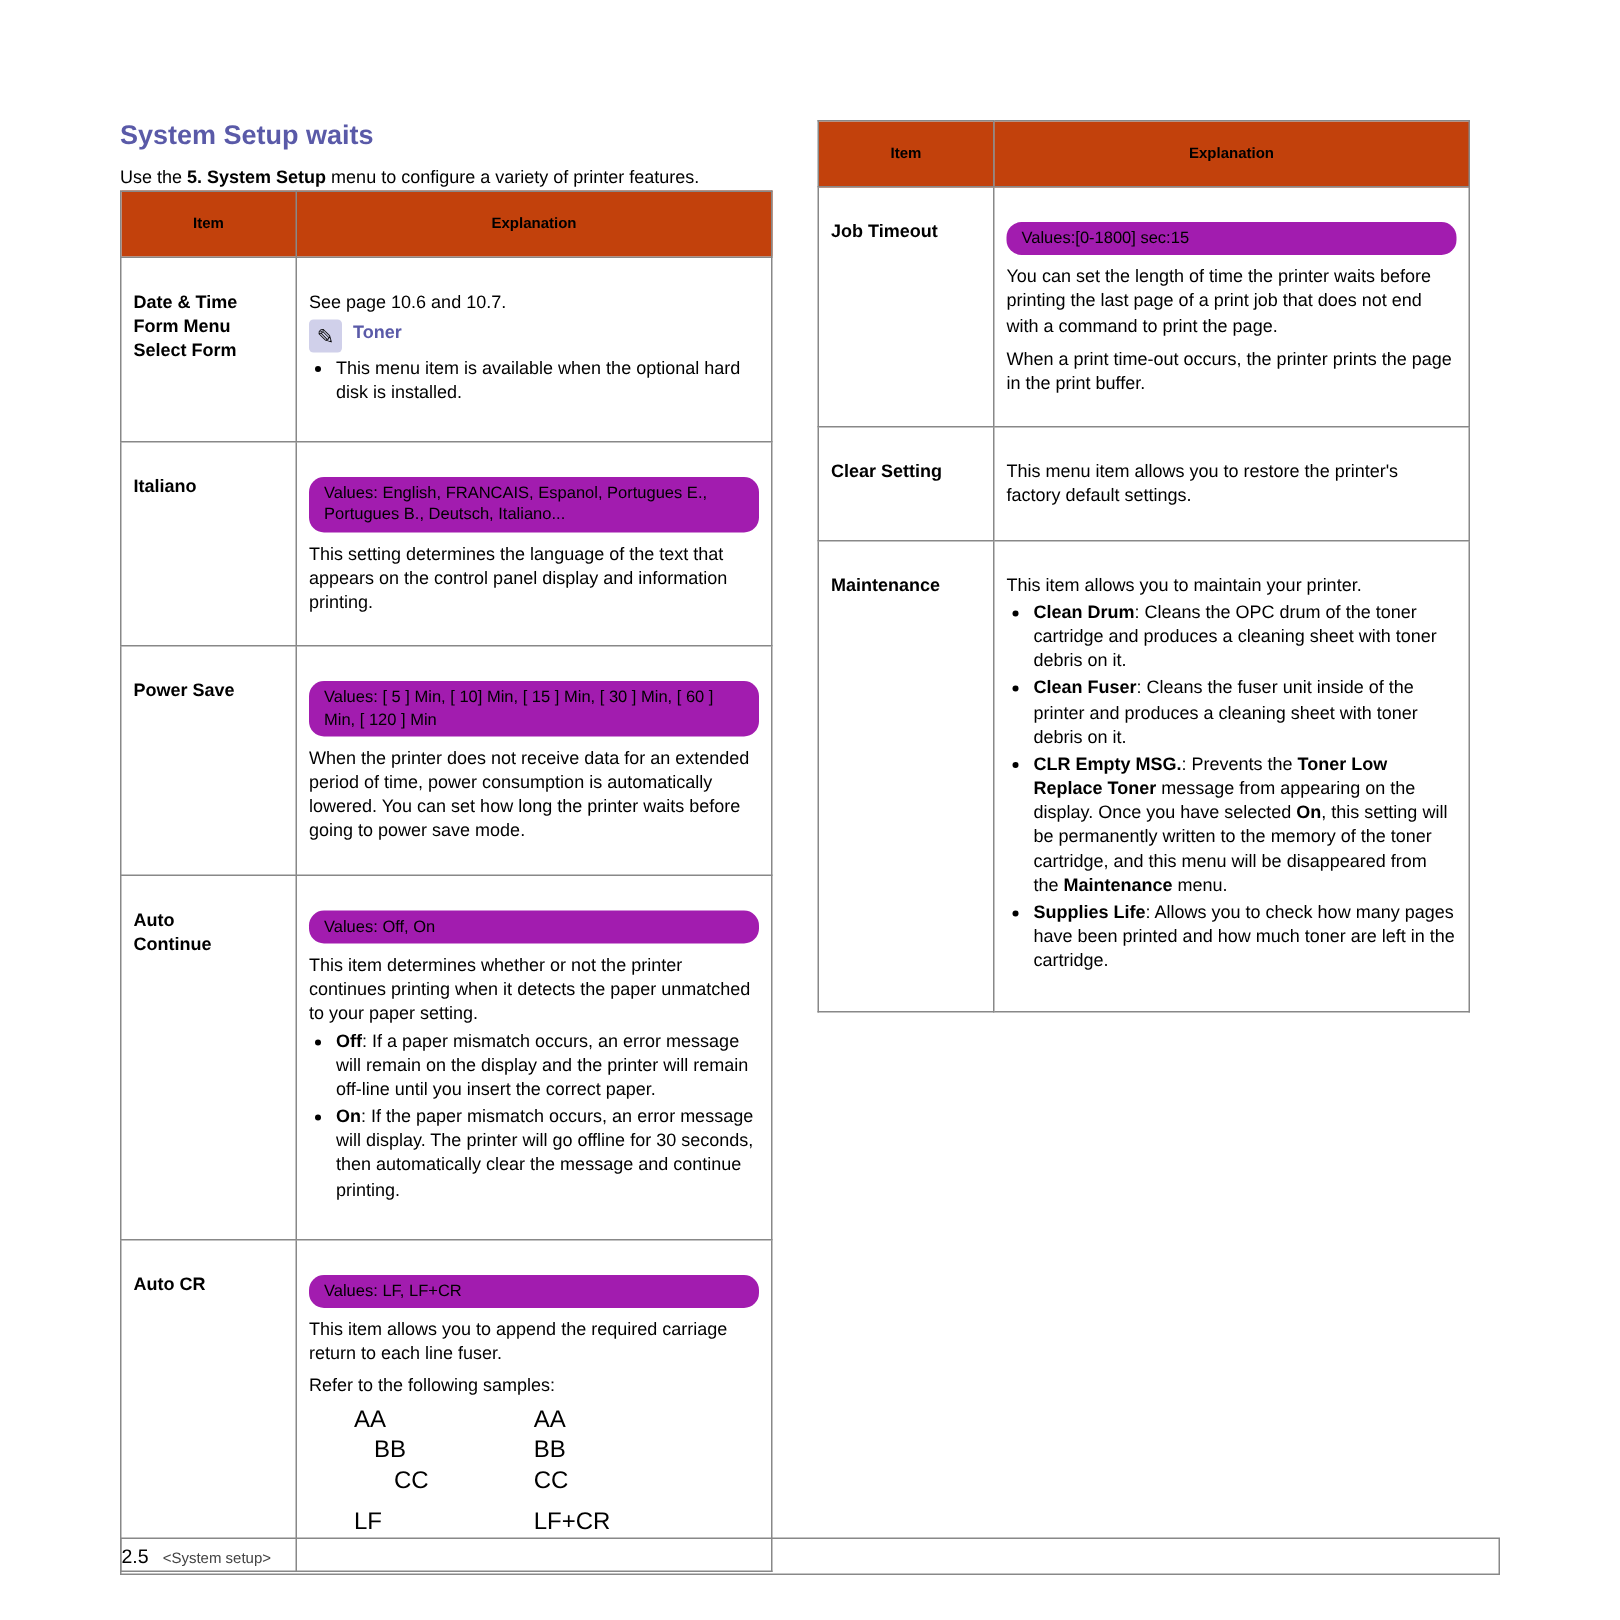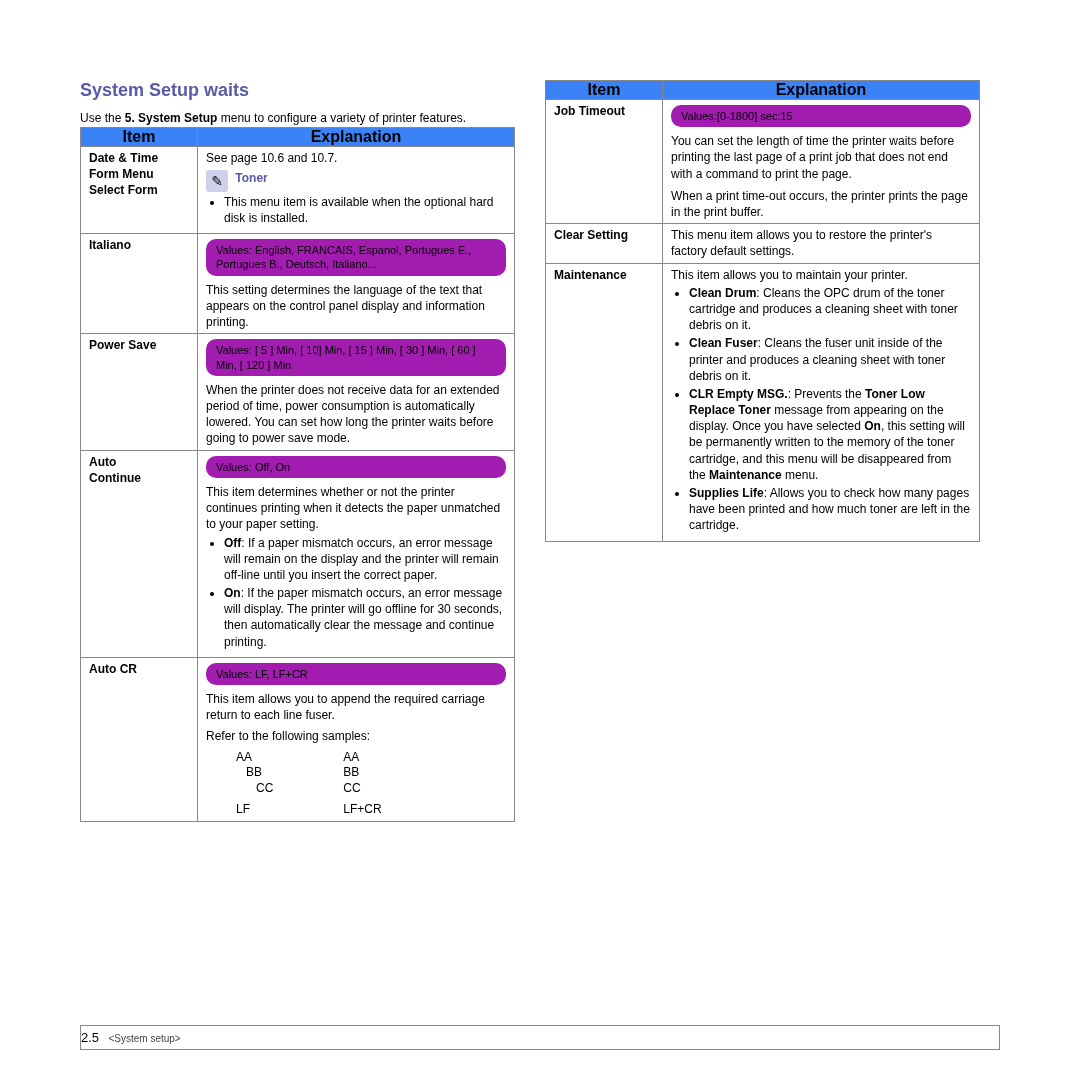--- a/index.html
+++ b/index.html
@@ -29,30 +29,30 @@
   }
   p.intro {
     margin: 0 0 0 0;
     line-height: 1.3;
   }
   table.menu {
     border-collapse: collapse;
     width: 100%;
   }
   table.menu th {
-    background: #3b82f6;
+    background: #c2410c;
     border: 1px solid #888;
-    padding: 0 8px;
+    padding: 16px 8px;
     font-weight: bold;
     text-align: center;
-    font-size: 16px;
+    font-size: 10px;
   }
   table.menu td {
     border: 1px solid #888;
-    padding: 3px 8px;
+    padding: 21px 8px;
     vertical-align: top;
     font-size: 12px;
     line-height: 1.35;
   }
   table.menu td.item-col {
     width: 100px;
     font-weight: bold;
   }
   .values-pill {
     background: #a21caf;
@@ -86,21 +86,21 @@
     padding-left: 18px;
   }
   ul.inner li {
     margin-bottom: 2px;
     line-height: 1.35;
   }
   .samples {
     display: flex;
     gap: 70px;
     margin: 6px 0 0 30px;
-    font-size: 12px;
+    font-size: 16px;
   }
   .samp-block { line-height: 1.3; }
   .footer {
     position: absolute;
     left: 80px;
     right: 80px;
     top: 1025px;
     border: 1px solid #888;
     border-top: 1px solid #888;
     padding: 4px 0;

